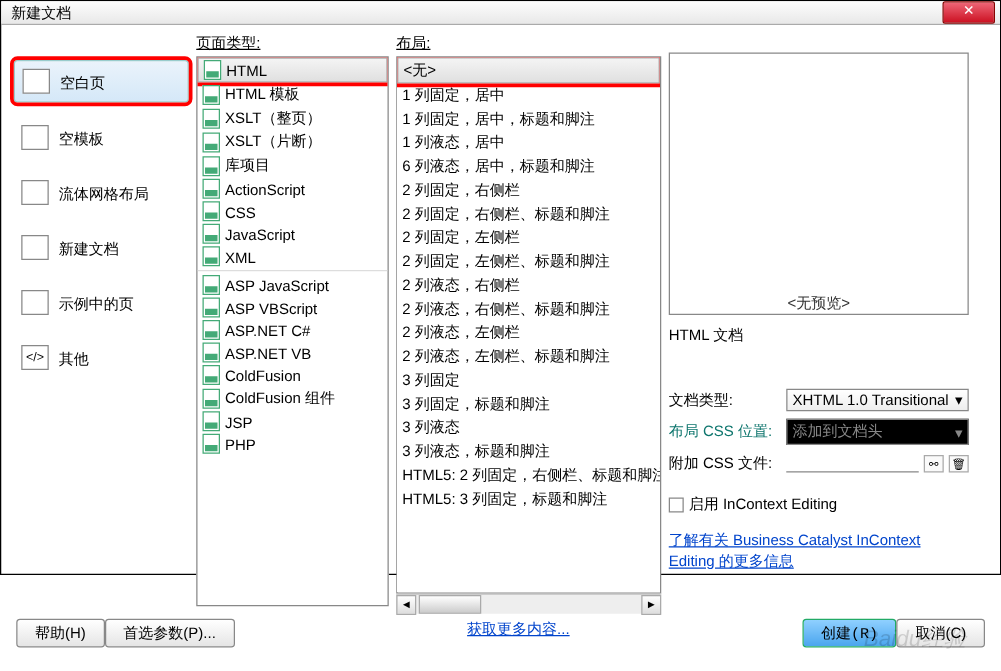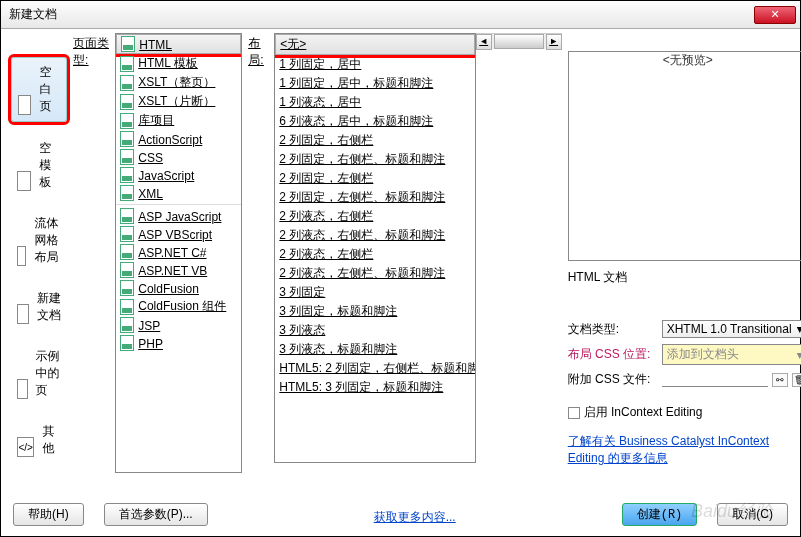--- a/index.html
+++ b/index.html
@@ -1,52 +1,52 @@
 <!DOCTYPE html>
 <html><head>
 <meta charset="utf-8">
 <style>
 * { box-sizing: border-box; margin: 0; padding: 0; }
 body { font-family: "Microsoft YaHei", SimSun, sans-serif; font-size: 12px; background: #fff; width: 801px; height: 537px; overflow: hidden; }
-.window { border: 1px solid #000; width: 801px; height: 537px; display: flex; flex-direction: column; }
+.window { border: 1px solid #000; width: 801px; height: 460px; display: flex; flex-direction: column; }
 .titlebar { background: linear-gradient(#fdfdfd, #e8e8e8); height: 28px; display: flex; align-items: center; padding: 0 4px; border-bottom: 1px solid #aaa; }
 .titlebar span { font-size: 12px; padding-left: 4px; }
 .close-btn { margin-left: auto; width: 42px; height: 18px; background: linear-gradient(#e67, #c12); border: 1px solid #800; border-radius: 2px; color: #fff; text-align: center; line-height: 14px; font-size: 11px; cursor: pointer; }
 .body { flex: 1; padding: 4px 10px 6px 10px; display: flex; flex-direction: column; }
 .main { flex: 1; display: flex; gap: 6px; }
 .left-panel { width: 140px; display: flex; flex-direction: column; gap: 12px; padding-top: 24px; }
 .left-item { display: flex; align-items: flex-end; gap: 8px; padding: 6px 6px; border-radius: 3px; cursor: pointer; }
 .left-item.sel { background: linear-gradient(#eaf3fb, #d5e8f8); border: 1px solid #9cc; outline: 3px solid #f00; }
 .left-icon { width: 22px; height: 20px; border: 1px solid #888; background: #fff; display: inline-flex; align-items: center; justify-content: center; font-size: 10px; }
-.col { display: flex; flex-direction: row; text-decoration: underline; }
+.col { display: flex; flex-direction: column; }
 .col-label { font-size: 12px; padding: 2px 0; text-decoration: underline; }
 .listbox { border: 1px solid #888; background: #fff; overflow: auto; }
 .mid-panel .listbox { width: 154px; height: 440px; }
 .layout-panel .listbox { width: 212px; height: 430px; }
 .list-item { display: flex; align-items: flex-end; gap: 4px; padding: 1px 4px; white-space: nowrap; cursor: pointer; }
 .list-item.sel { background: linear-gradient(#f4f4f4, #e0e0e0); border: 1px solid #aaa; outline: 3px solid #f00; }
 .file-icon { width: 14px; height: 16px; border: 1px solid #4a7; background: #fff; position: relative; }
 .file-icon::after { content: ""; position: absolute; bottom: 1px; left: 1px; right: 1px; height: 5px; background: #4a7; }
 .right-panel { flex: 1; display: flex; flex-direction: column; }
-.preview { border: 1px solid #888; height: 210px; margin-top: 18px; display: flex; align-items: flex-start; justify-content: center; color: #333; width: 240px; }
+.preview { border: 1px solid #888; height: 210px; margin-top: 18px; display: flex; align-items: flex-end; justify-content: center; color: #333; width: 240px; }
 .right-info { margin-top: 8px; width: 240px; display: flex; flex-direction: column; gap: 6px; }
 .row { display: flex; align-items: center; gap: 4px; }
 .row .lbl { width: 90px; }
 .select { flex: 1; border: 1px solid #888; background: linear-gradient(#fff,#eee); padding: 1px 4px; display: flex; justify-content: space-between; align-items: center; }
-.select.dis { color: #888; background: #fef9c3; }
+.select.dis { color: #888; background: #000000; }
 .attach-icons { display: flex; gap: 4px; }
 .icon-chain, .icon-trash { width: 16px; height: 14px; border: 1px solid #aaa; background: #fafafa; font-size: 9px; text-align: center; line-height: 12px; }
 .checkbox-row { display: flex; align-items: center; gap: 4px; margin-top: 10px; }
 .checkbox { width: 12px; height: 12px; border: 1px solid #888; background: #fff; }
 .link { color: #0044cc; text-decoration: underline; cursor: pointer; }
 .scrollbar-h { height: 16px; background: #eee; border-top: 1px solid #ccc; display: flex; }
 .sb-btn { width: 16px; height: 16px; background: linear-gradient(#fff,#ddd); border: 1px solid #aaa; text-align: center; line-height: 12px; font-size: 9px; }
 .sb-thumb { flex: 0 0 50px; background: linear-gradient(#fff,#ccc); border: 1px solid #aaa; margin: 0 2px; }
 .sb-track { flex: 1; }
-.footer { display: flex; align-items: flex-end; gap: 20px; padding: 4px 2px; }
+.footer { display: flex; align-items: flex-start; gap: 0; padding: 4px 2px; }
 .btn { border: 1px solid #888; border-radius: 3px; background: linear-gradient(#fff,#e5e5e5); padding: 2px 14px; cursor: pointer; }
 .btn.primary { background: linear-gradient(#8fd0ff,#4aa5ee); border-color: #2a6; font-family: Liberation Mono, monospace; }
 .spacer { flex: 1; }
 .watermark { position: absolute; right: 28px; bottom: 14px; font-size: 18px; color: rgba(0,0,0,0.15); font-style: italic; pointer-events: none; }
 hr.sep { border: none; border-top: 1px solid #ddd; margin: 2px 0; }
 </style>
 </head>
 <body>
 
 <div class="window">
@@ -236,21 +236,21 @@
           <div>HTML 文档</div>
           <div style="height:22px"></div>
           <div class="row">
             <span class="lbl">文档类型:</span>
             <div class="select">
               <span>XHTML 1.0 Transitional</span>
               <span>▾</span>
             </div>
           </div>
           <div class="row">
-            <span class="lbl" style="color:#be185d">布局 CSS 位置:</span>
+            <span class="lbl" style="color:#0f766e">布局 CSS 位置:</span>
             <div class="select dis">
               <span>添加到文档头</span>
               <span>▾</span>
             </div>
           </div>
           <div class="row">
             <span class="lbl">附加 CSS 文件:</span>
             <div style="flex:1;border-bottom:1px solid #888;height:14px"></div>
             <div class="attach-icons">
               <div class="icon-chain">⚯</div>

